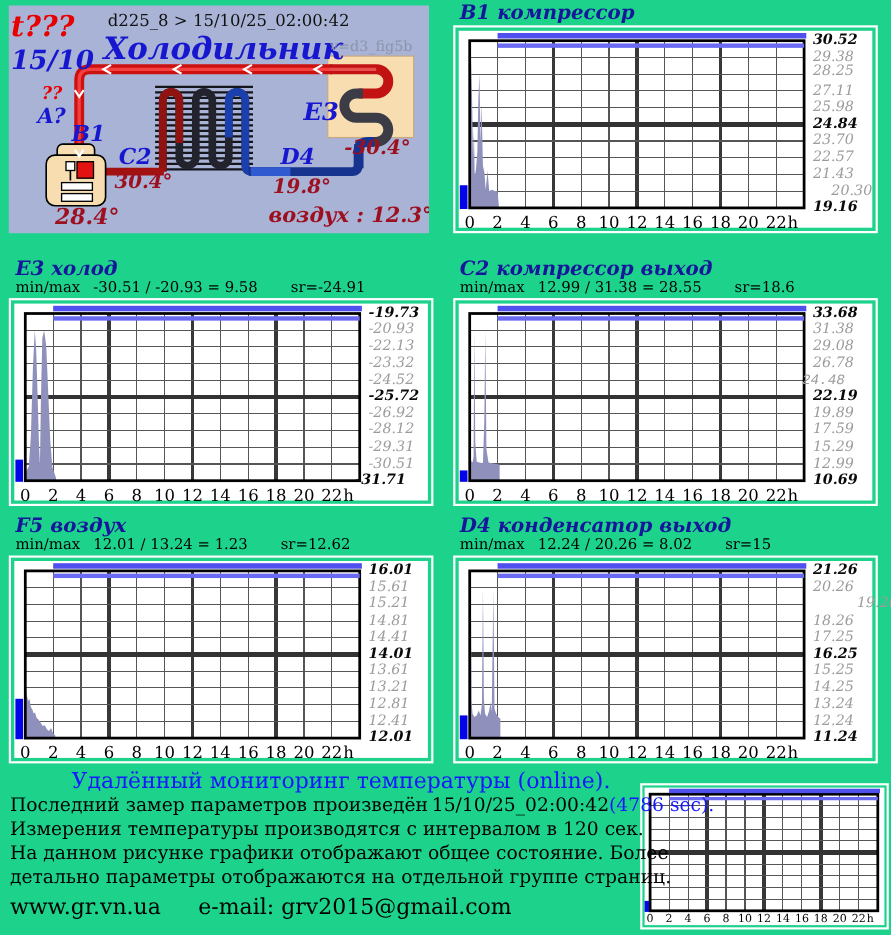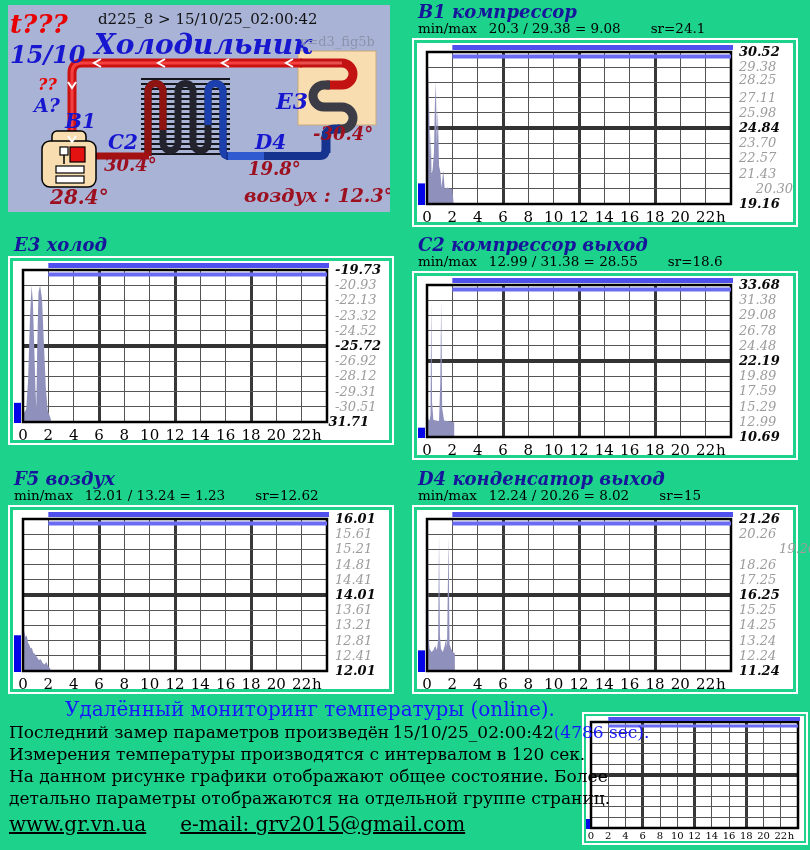--- a/index.html
+++ b/index.html
@@ -14,21 +14,21 @@
   .panel{margin-top:2px;border:2px solid #ffffff;padding:3px;display:inline-block;}
   .panel-inner{position:relative;background:#ffffff;width:376px;height:179px;overflow:visible;}
   .panel-inner.mini-inner{width:218px;height:125px;}
   .y-tick{position:absolute;width:54px;font:italic 13px "DejaVu Serif",serif;color:#9c9c9c;white-space:nowrap;}
   .y-tick.major{color:#0a0a0a;font-weight:bold;}
   .x-tick{position:absolute;width:26px;text-align:center;font:15px "DejaVu Serif",serif;color:#000;}
   .x-tick.mini-t{font-size:10px;width:16px;}
   .footer-headline{position:absolute;left:30px;top:697px;width:560px;text-align:center;font:20px "DejaVu Serif",serif;color:#1616ff;}
   .footer-line{position:absolute;left:9px;font:17px "DejaVu Serif",serif;color:#000;white-space:nowrap;}
   .footer-line .sec-blue{color:#1616ff;}
-  .footer-contact{position:absolute;left:9px;top:812px;font:20px "DejaVu Serif",serif;color:#000;text-decoration:underline;}
+  .footer-contact{position:absolute;left:9px;top:812px;font:20px "DejaVu Serif",serif;color:#000;}
   .footer-contact .email{margin-left:34px;}
   svg text{font-family:"DejaVu Serif",serif;}
 </style>
 </head>
 <body>
 
 <div class="page">
 
   <div class="diagram-panel">
     <svg width="382" height="207" viewBox="0 0 382 207">
@@ -112,21 +112,20 @@
       <text x="240" y="170" font-size="18" font-weight="bold" font-style="italic" fill="#9c1020">19.8°</text>
       <text x="268" y="104" font-size="22" font-weight="bold" font-style="italic" fill="#1717cf">E3</text>
       <text x="305" y="135" font-size="18" font-weight="bold" font-style="italic" fill="#9c1020">-30.4°</text>
       <text x="42" y="199" font-size="20" font-weight="bold" font-style="italic" fill="#9c1020">28.4°</text>
       <text x="236" y="197" font-size="19" font-weight="bold" font-style="italic" fill="#9c1020">воздух : 12.3°C</text>
     </svg>
   </div>
 
   <div class="chart-block" style="left:412px;top:2px;">
     <div class="chart-title">B1 компрессор</div>
-    <div class="chart-sub"><span>min/max</span><span class="sub-range">20.3 / 29.38 = 9.08</span><span class="sub-sr">sr=24.1</span></div>
     <div class="panel"><div class="panel-inner">
           <svg width="376" height="179" style="position:absolute;left:0;top:0;overflow:visible;">
             <rect x="10" y="9" width="304" height="152" fill="#ffffff"></rect>
             <line x1="35.33333333333333" y1="9" x2="35.33333333333333" y2="161" stroke="#555" stroke-width="1" shape-rendering="crispEdges"></line>
             <line x1="60.666666666666664" y1="9" x2="60.666666666666664" y2="161" stroke="#555" stroke-width="1" shape-rendering="crispEdges"></line>
             <line x1="86" y1="9" x2="86" y2="161" stroke="#383838" stroke-width="3" shape-rendering="crispEdges"></line>
             <line x1="111.33333333333333" y1="9" x2="111.33333333333333" y2="161" stroke="#555" stroke-width="1" shape-rendering="crispEdges"></line>
             <line x1="136.66666666666669" y1="9" x2="136.66666666666669" y2="161" stroke="#555" stroke-width="1" shape-rendering="crispEdges"></line>
             <line x1="162" y1="9" x2="162" y2="161" stroke="#383838" stroke-width="3" shape-rendering="crispEdges"></line>
             <line x1="187.33333333333334" y1="9" x2="187.33333333333334" y2="161" stroke="#555" stroke-width="1" shape-rendering="crispEdges"></line>
@@ -171,20 +170,21 @@
           <div class="x-tick" style="left: 199.667px; top: 165px;">16</div>
           <div class="x-tick" style="left: 225px; top: 165px;">18</div>
           <div class="x-tick" style="left: 250.333px; top: 165px;">20</div>
           <div class="x-tick" style="left: 275.667px; top: 165px;">22</div>
           <div class="x-tick" style="left: 290.867px; top: 165px;">h</div>
         </div></div>
   </div>
 
   <div class="chart-block" style="left:8px;top:235px;">
     <div class="chart-title">E3 холод</div>
+    <div class="chart-sub"><span>min/max</span><span class="sub-range">-30.51 / -20.93 = 9.58</span><span class="sub-sr">sr=-24.91</span></div>
     <div class="panel"><div class="panel-inner">
           <svg width="376" height="179" style="position:absolute;left:0;top:0;overflow:visible;">
             <rect x="10" y="9" width="304" height="152" fill="#ffffff"></rect>
             <line x1="35.33333333333333" y1="9" x2="35.33333333333333" y2="161" stroke="#555" stroke-width="1" shape-rendering="crispEdges"></line>
             <line x1="60.666666666666664" y1="9" x2="60.666666666666664" y2="161" stroke="#555" stroke-width="1" shape-rendering="crispEdges"></line>
             <line x1="86" y1="9" x2="86" y2="161" stroke="#383838" stroke-width="3" shape-rendering="crispEdges"></line>
             <line x1="111.33333333333333" y1="9" x2="111.33333333333333" y2="161" stroke="#555" stroke-width="1" shape-rendering="crispEdges"></line>
             <line x1="136.66666666666669" y1="9" x2="136.66666666666669" y2="161" stroke="#555" stroke-width="1" shape-rendering="crispEdges"></line>
             <line x1="162" y1="9" x2="162" y2="161" stroke="#383838" stroke-width="3" shape-rendering="crispEdges"></line>
             <line x1="187.33333333333334" y1="9" x2="187.33333333333334" y2="161" stroke="#555" stroke-width="1" shape-rendering="crispEdges"></line>
@@ -263,21 +263,21 @@
             <polygon points="10,161 10,33.33057851239669 10.38,125.89256198347107 11.266666666666666,143.08264462809916 12.533333333333333,144.40495867768595 13.546666666666667,139.11570247933884 14.18,24.73553719008264 15.066666666666666,125.89256198347107 16.333333333333332,143.74380165289256 18.866666666666667,144.40495867768595 22.03333333333333,145.06611570247932 23.3,106.05785123966942 24.186666666666667,24.73553719008264 25.2,132.50413223140492 27.1,144.40495867768595 30.266666666666666,145.06611570247932 34.06666666666666,145.72727272727272 37.233333333333334,146.38842975206612 37.233333333333334,161" fill="#8f90bc"></polygon>
             <rect x="10" y="9" width="304" height="152" fill="none" stroke="#000" stroke-width="2.5"></rect>
             <rect x="35.33333333333333" y="2" width="280.6666666666667" height="5" fill="#5050ee"></rect>
             <rect x="35.33333333333333" y="11.5" width="278.6666666666667" height="4" fill="#6a6af2"></rect>
             <rect x="1" y="151.6776859504132" width="7" height="10.322314049586794" fill="#0404e8"></rect>
           </svg>
           <div class="y-tick major" style="left: 322px; top: 1px;">33.68</div>
           <div class="y-tick" style="left: 322px; top: 16.2px;">31.38</div>
           <div class="y-tick" style="left: 322px; top: 31.4px;">29.08</div>
           <div class="y-tick" style="left: 322px; top: 46.6px;">26.78</div>
-          <div class="y-tick" style="left: 322px; top: 61.8px;">24.48</div>
+          <div class="y-tick" style="left: 312px; top: 61.8px; font-family: Liberation Mono, monospace;">24.48</div>
           <div class="y-tick major" style="left: 322px; top: 77px;">22.19</div>
           <div class="y-tick" style="left: 322px; top: 92.2px;">19.89</div>
           <div class="y-tick" style="left: 322px; top: 107.4px;">17.59</div>
           <div class="y-tick" style="left: 322px; top: 122.6px;">15.29</div>
           <div class="y-tick" style="left: 322px; top: 137.8px;">12.99</div>
           <div class="y-tick major" style="left: 322px; top: 153px;">10.69</div>
           <div class="x-tick" style="left: -3px; top: 165px;">0</div>
           <div class="x-tick" style="left: 22.3333px; top: 165px;">2</div>
           <div class="x-tick" style="left: 47.6667px; top: 165px;">4</div>
           <div class="x-tick" style="left: 73px; top: 165px;">6</div>

